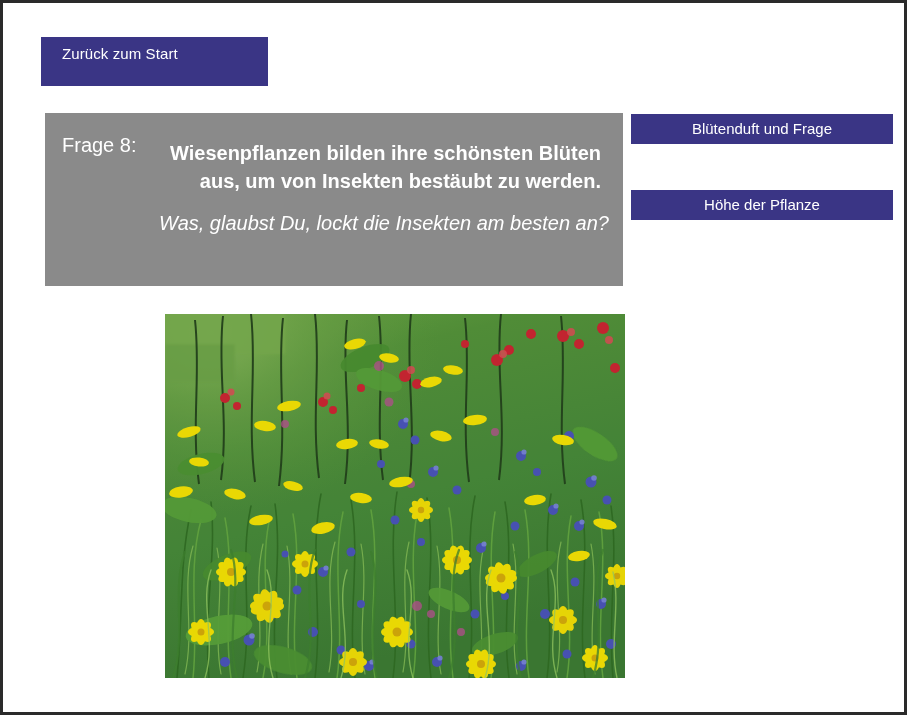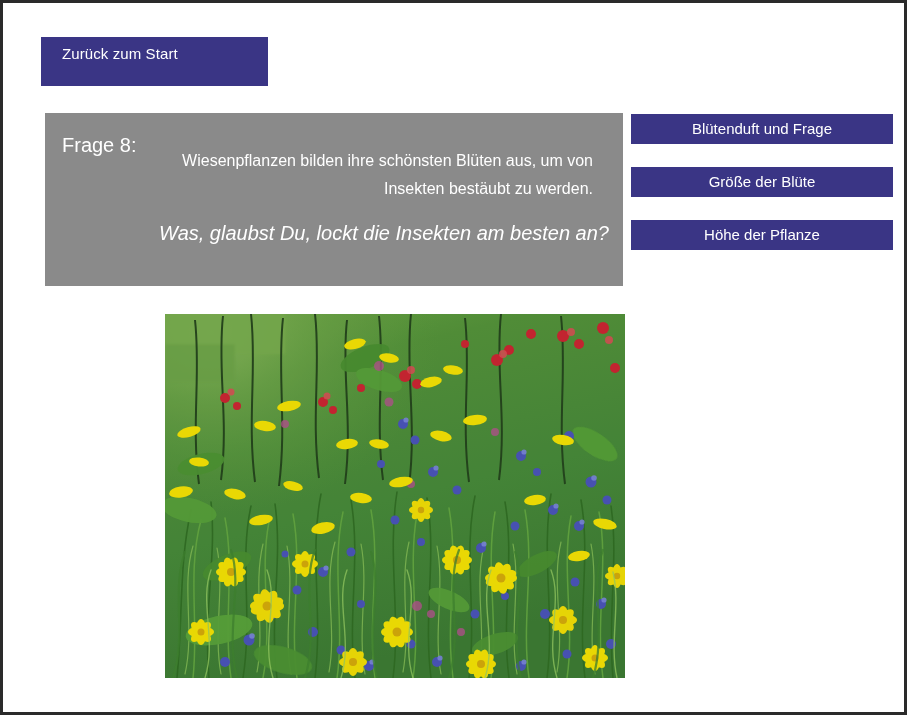--- a/index.html
+++ b/index.html
@@ -61,23 +61,24 @@
     line-height: 28px;
     white-space: nowrap;
     flex: 0 0 auto;
     padding-right: 9px;
   }
   .q-body {
     flex: 1 1 auto;
   }
   .q-statement {
     color: #ffffff;
-    font-size: 16px;
+    font-size: 20px;
     line-height: 28px;
-    margin: 16px;
+    margin: 8px;
+    font-weight: bold;
   }
   .q-prompt {
     color: #ffffff;
     font-size: 20px;
     line-height: 28px;
     font-style: italic;
     margin: 14px 0 0 4px;
   }
 
   
@@ -126,21 +127,20 @@
       <div class="q-body">
         <p class="q-statement">Wiesenpflanzen bilden ihre schönsten Blüten aus, um von Insekten bestäubt zu werden.</p>
         <p class="q-prompt">Was, glaubst Du, lockt die Insekten am besten an?</p>
       </div>
     </div>
   </div>
 
   <div class="answers">
     <div class="answer-button">Blütenduft und Frage</div>
     <div class="answer-gap"></div>
-    <div class="answer-button">Größe der Blüte</div>
     <div class="answer-gap"></div>
     <div class="answer-button">Höhe der Pflanze</div>
   </div>
 
   <div class="photo">
     <svg width="460" height="364" viewBox="0 0 460 364" xmlns="http://www.w3.org/2000/svg">
       <defs>
         <linearGradient id="bgGrad" x1="0" y1="0" x2="0.3" y2="1">
           <stop offset="0%" stop-color="#6fa544"></stop>
           <stop offset="22%" stop-color="#53913a"></stop>

